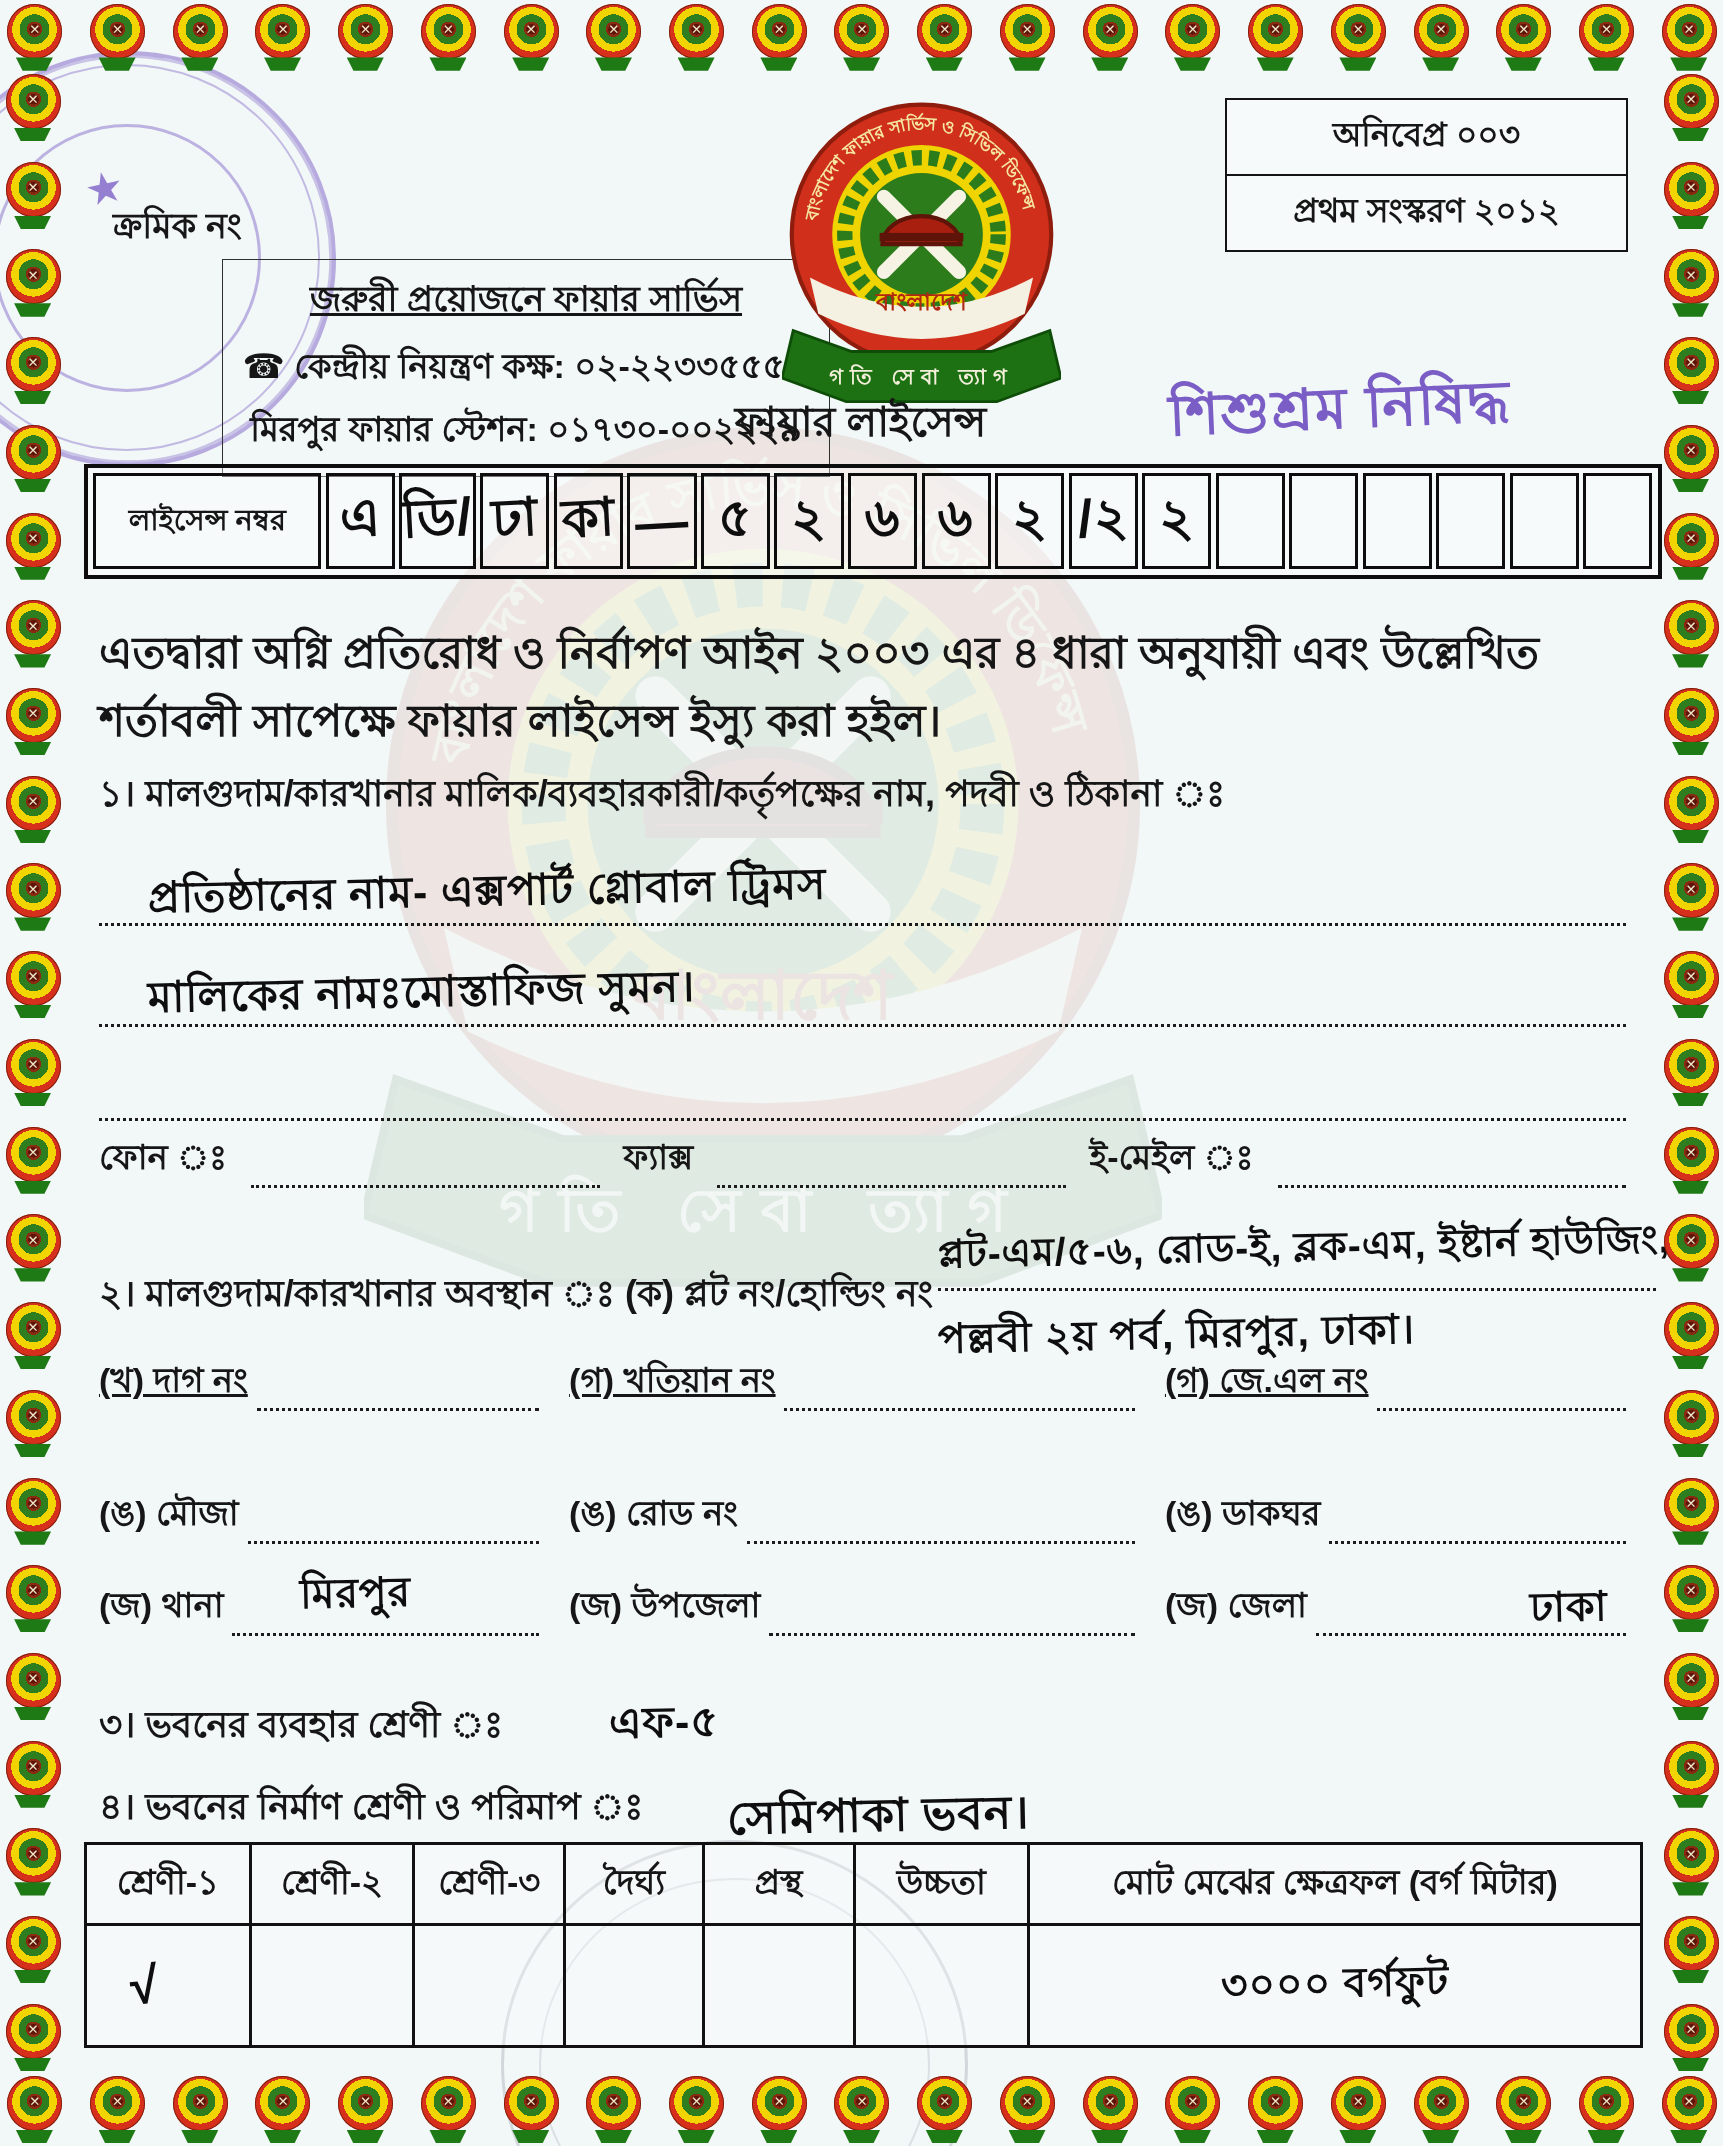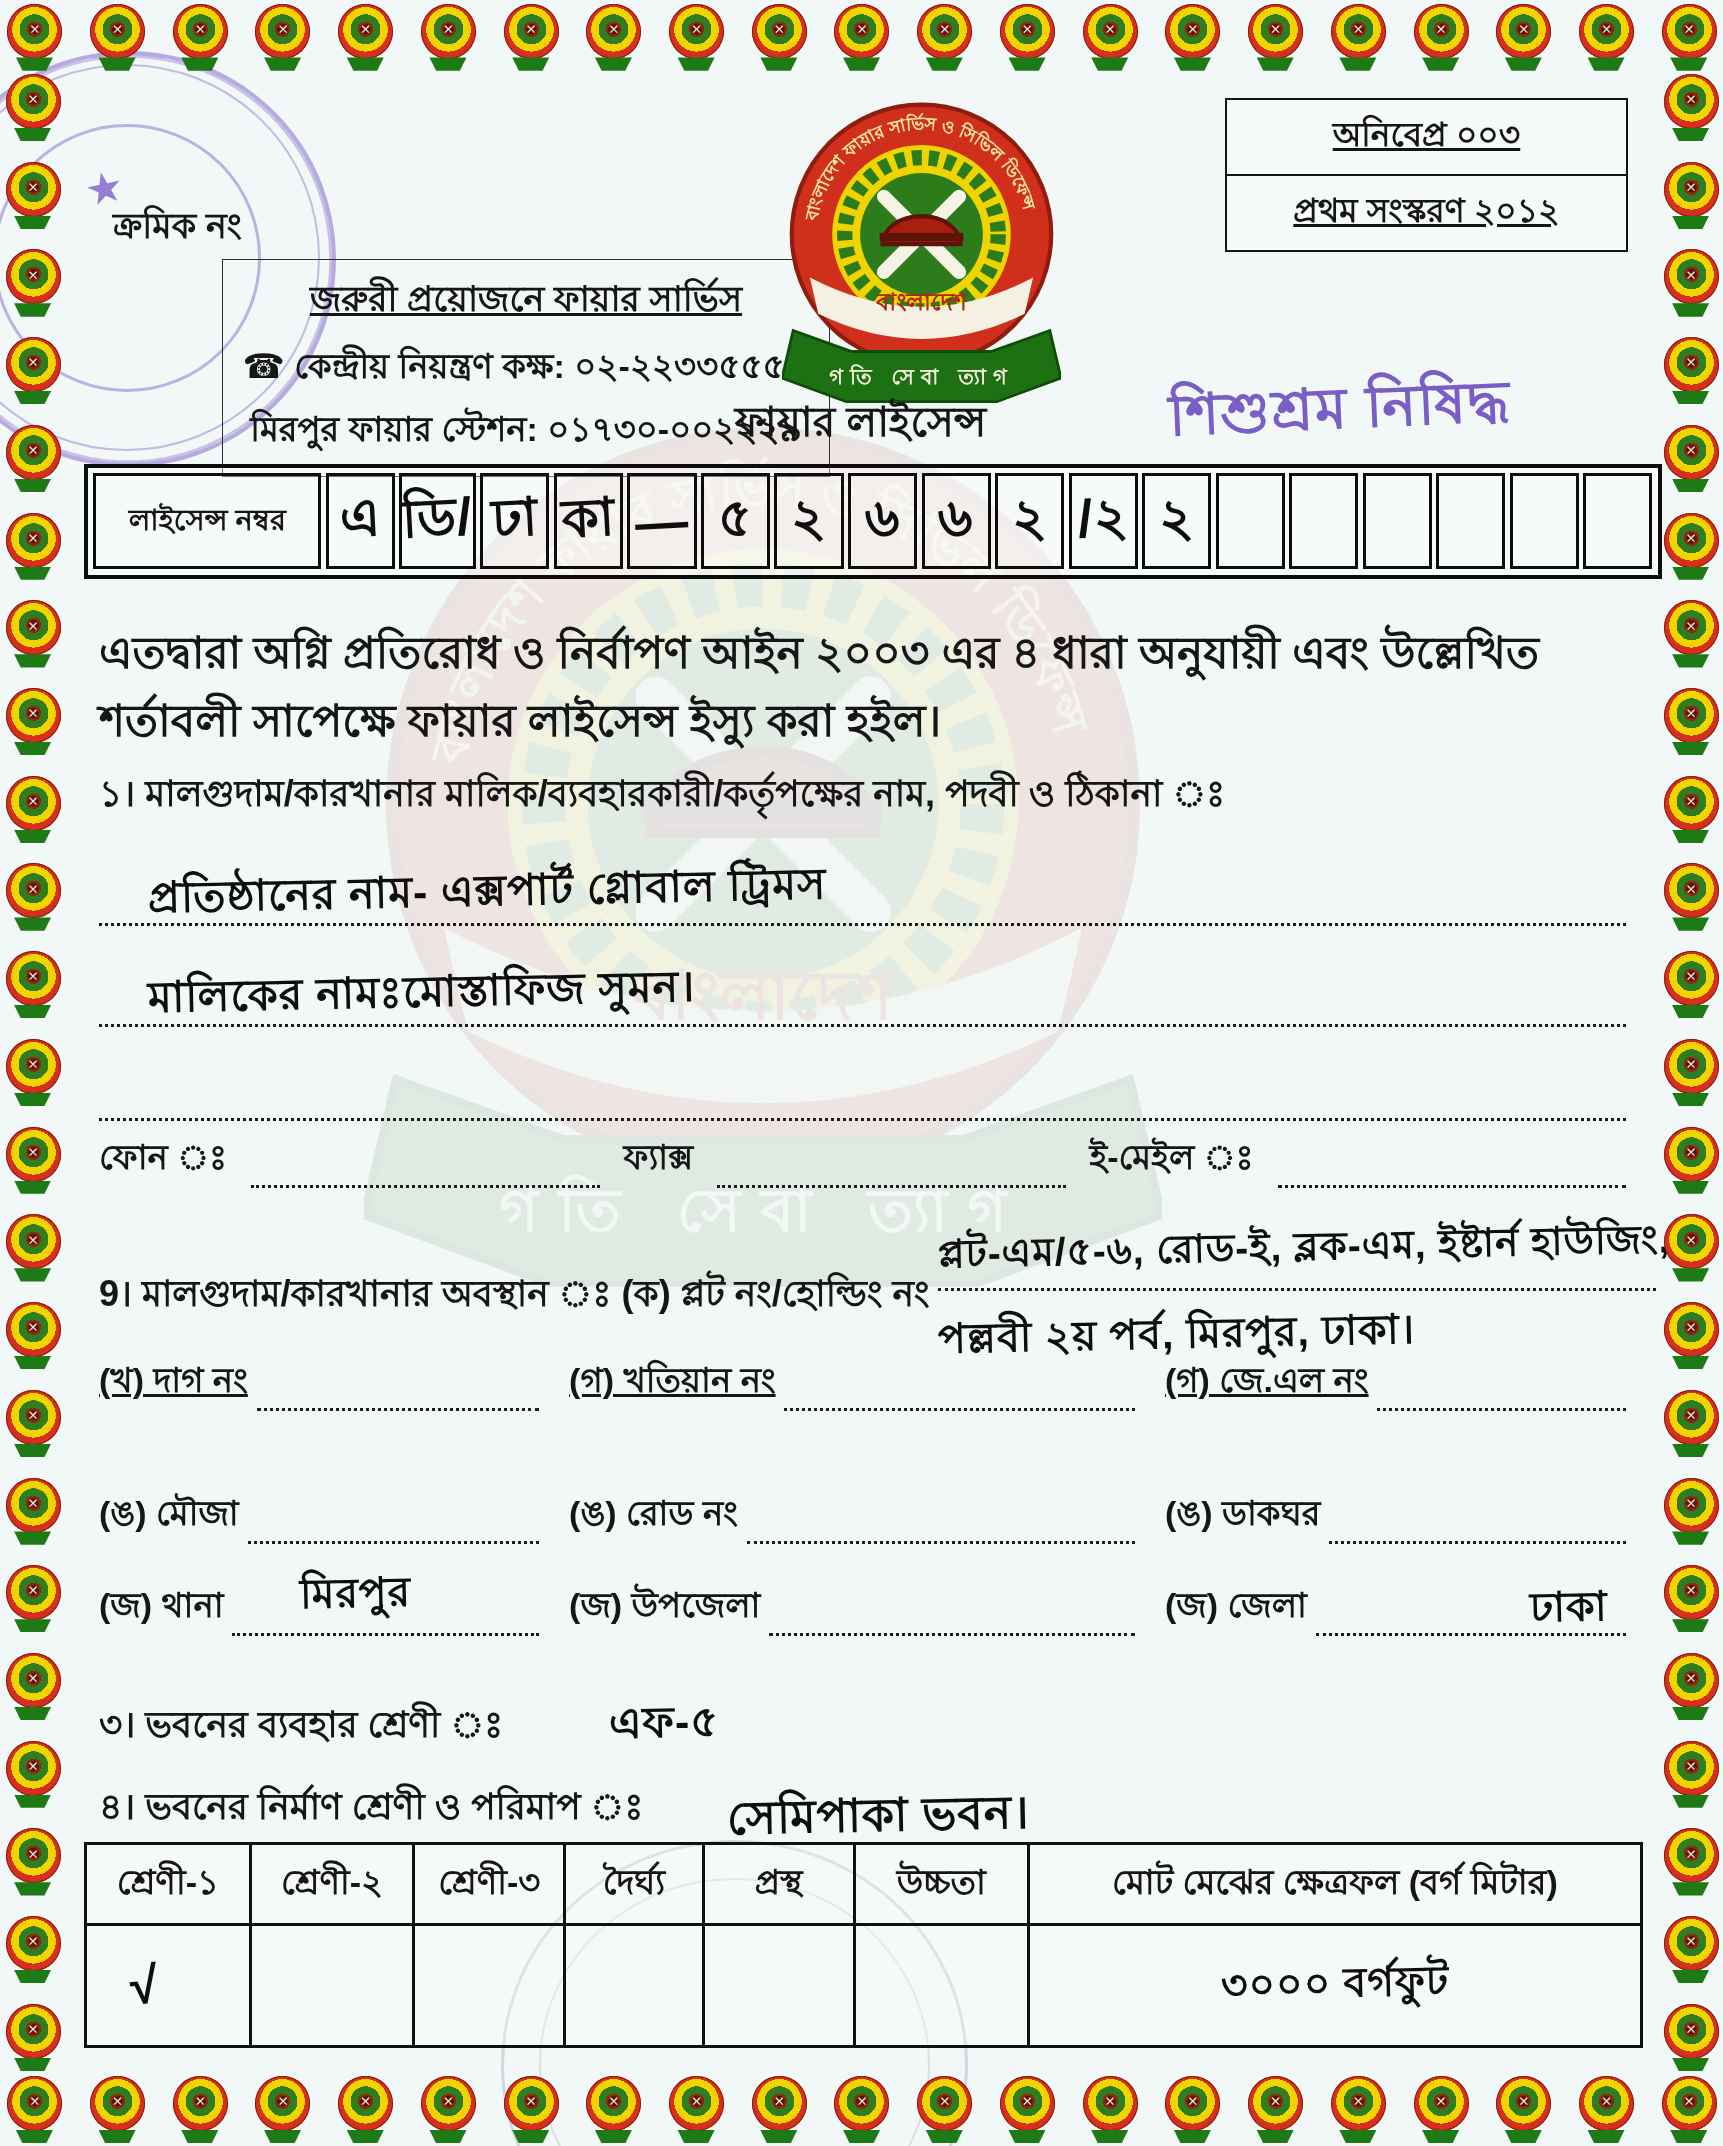--- a/index.html
+++ b/index.html
@@ -503,21 +503,21 @@
     </g>
     <path d="M 72,104 a 28,20 0 0 1 56,0 z" fill="#a81f10" stroke="#5e1408" stroke-width="3"></path>
     <rect x="70" y="96" width="60" height="6" fill="#5e1408"></rect>
     <path d="M 20,128 q 80,42 160,0 l -6,26 q -74,36 -148,0 z" fill="#f4f0e2"></path>
     <text x="100" y="151" text-anchor="middle" font-size="17" font-weight="bold" fill="#b02812">বাংলাদেশ</text>
     <path d="M 8,166 l 42,15 h 100 l 42,-15 8,34 -46,17 h -108 l -46,-17 z" fill="#1d7113" stroke="#0e4d08" stroke-width="2"></path>
     <text x="100" y="204" text-anchor="middle" font-size="15" font-weight="bold" fill="#f3efda" letter-spacing="5">গতি সেবা ত্যাগ</text>
   </svg>
     </div>
 
-  <div class="abs codebox" style="left:1225px;top:98px;width:399px;text-decoration:underline;">
+  <div class="abs codebox" style="left:1225px;top:98px;width:399px;">
     <div class="crow">অনিবেপ্র ০০৩</div>
     <div class="crow">প্রথম সংস্করণ ২০১২</div>
   </div>
 
   <div class="abs doc-title" style="left:683px;top:390px;width:355px;">ফায়ার লাইসেন্স</div>
 
   <div class="abs child-labor" style="left:1169px;top:365px;">শিশুশ্রম নিষিদ্ধ</div>
 
   <div class="abs licbox" style="left:84px;top:464px;width:1559px;height:96px;">
     <div class="lic-label">লাইসেন্স নম্বর</div>
@@ -592,21 +592,21 @@
 
   <div class="abs contact" style="left:99px;top:1131px;width:1527px;">
     <span>ফোন ঃ</span>
     <span class="dots"></span>
     <span>ফ্যাক্স</span>
     <span class="dots"></span>
     <span>ই-মেইল ঃ</span>
     <span class="dots"></span>
   </div>
 
-  <div class="abs sechead" style="left:99px;top:1266px;">9। মালগুদাম/কারখানার অবস্থান ঃ (ক) প্লট নং/হোল্ডিং নং</div>
+  <div class="abs sechead" style="left:99px;top:1266px;">২। মালগুদাম/কারখানার অবস্থান ঃ (ক) প্লট নং/হোল্ডিং নং</div>
   <div class="abs addr" style="left:938px;top:1216px;width:718px;">
     <div class="hand">প্লট-এম/৫-৬, রোড-ই, ব্লক-এম, ইষ্টার্ন হাউজিং,</div>
     <div class="dotline" style="height:5.3px;"></div>
     <div class="hand" style="font-size:41px;padding-top:7px;">পল্লবী ২য় পর্ব, মিরপুর, ঢাকা।</div>
   </div>
 
   <div class="abs fieldrow" style="left:99px;top:1360px;width:1527px;height:51px;text-decoration:underline;">
     <div class="fgroup" style="flex:1.05;">
       <span class="flabel">(খ) দাগ নং</span>
         <span class="dots"></span>

